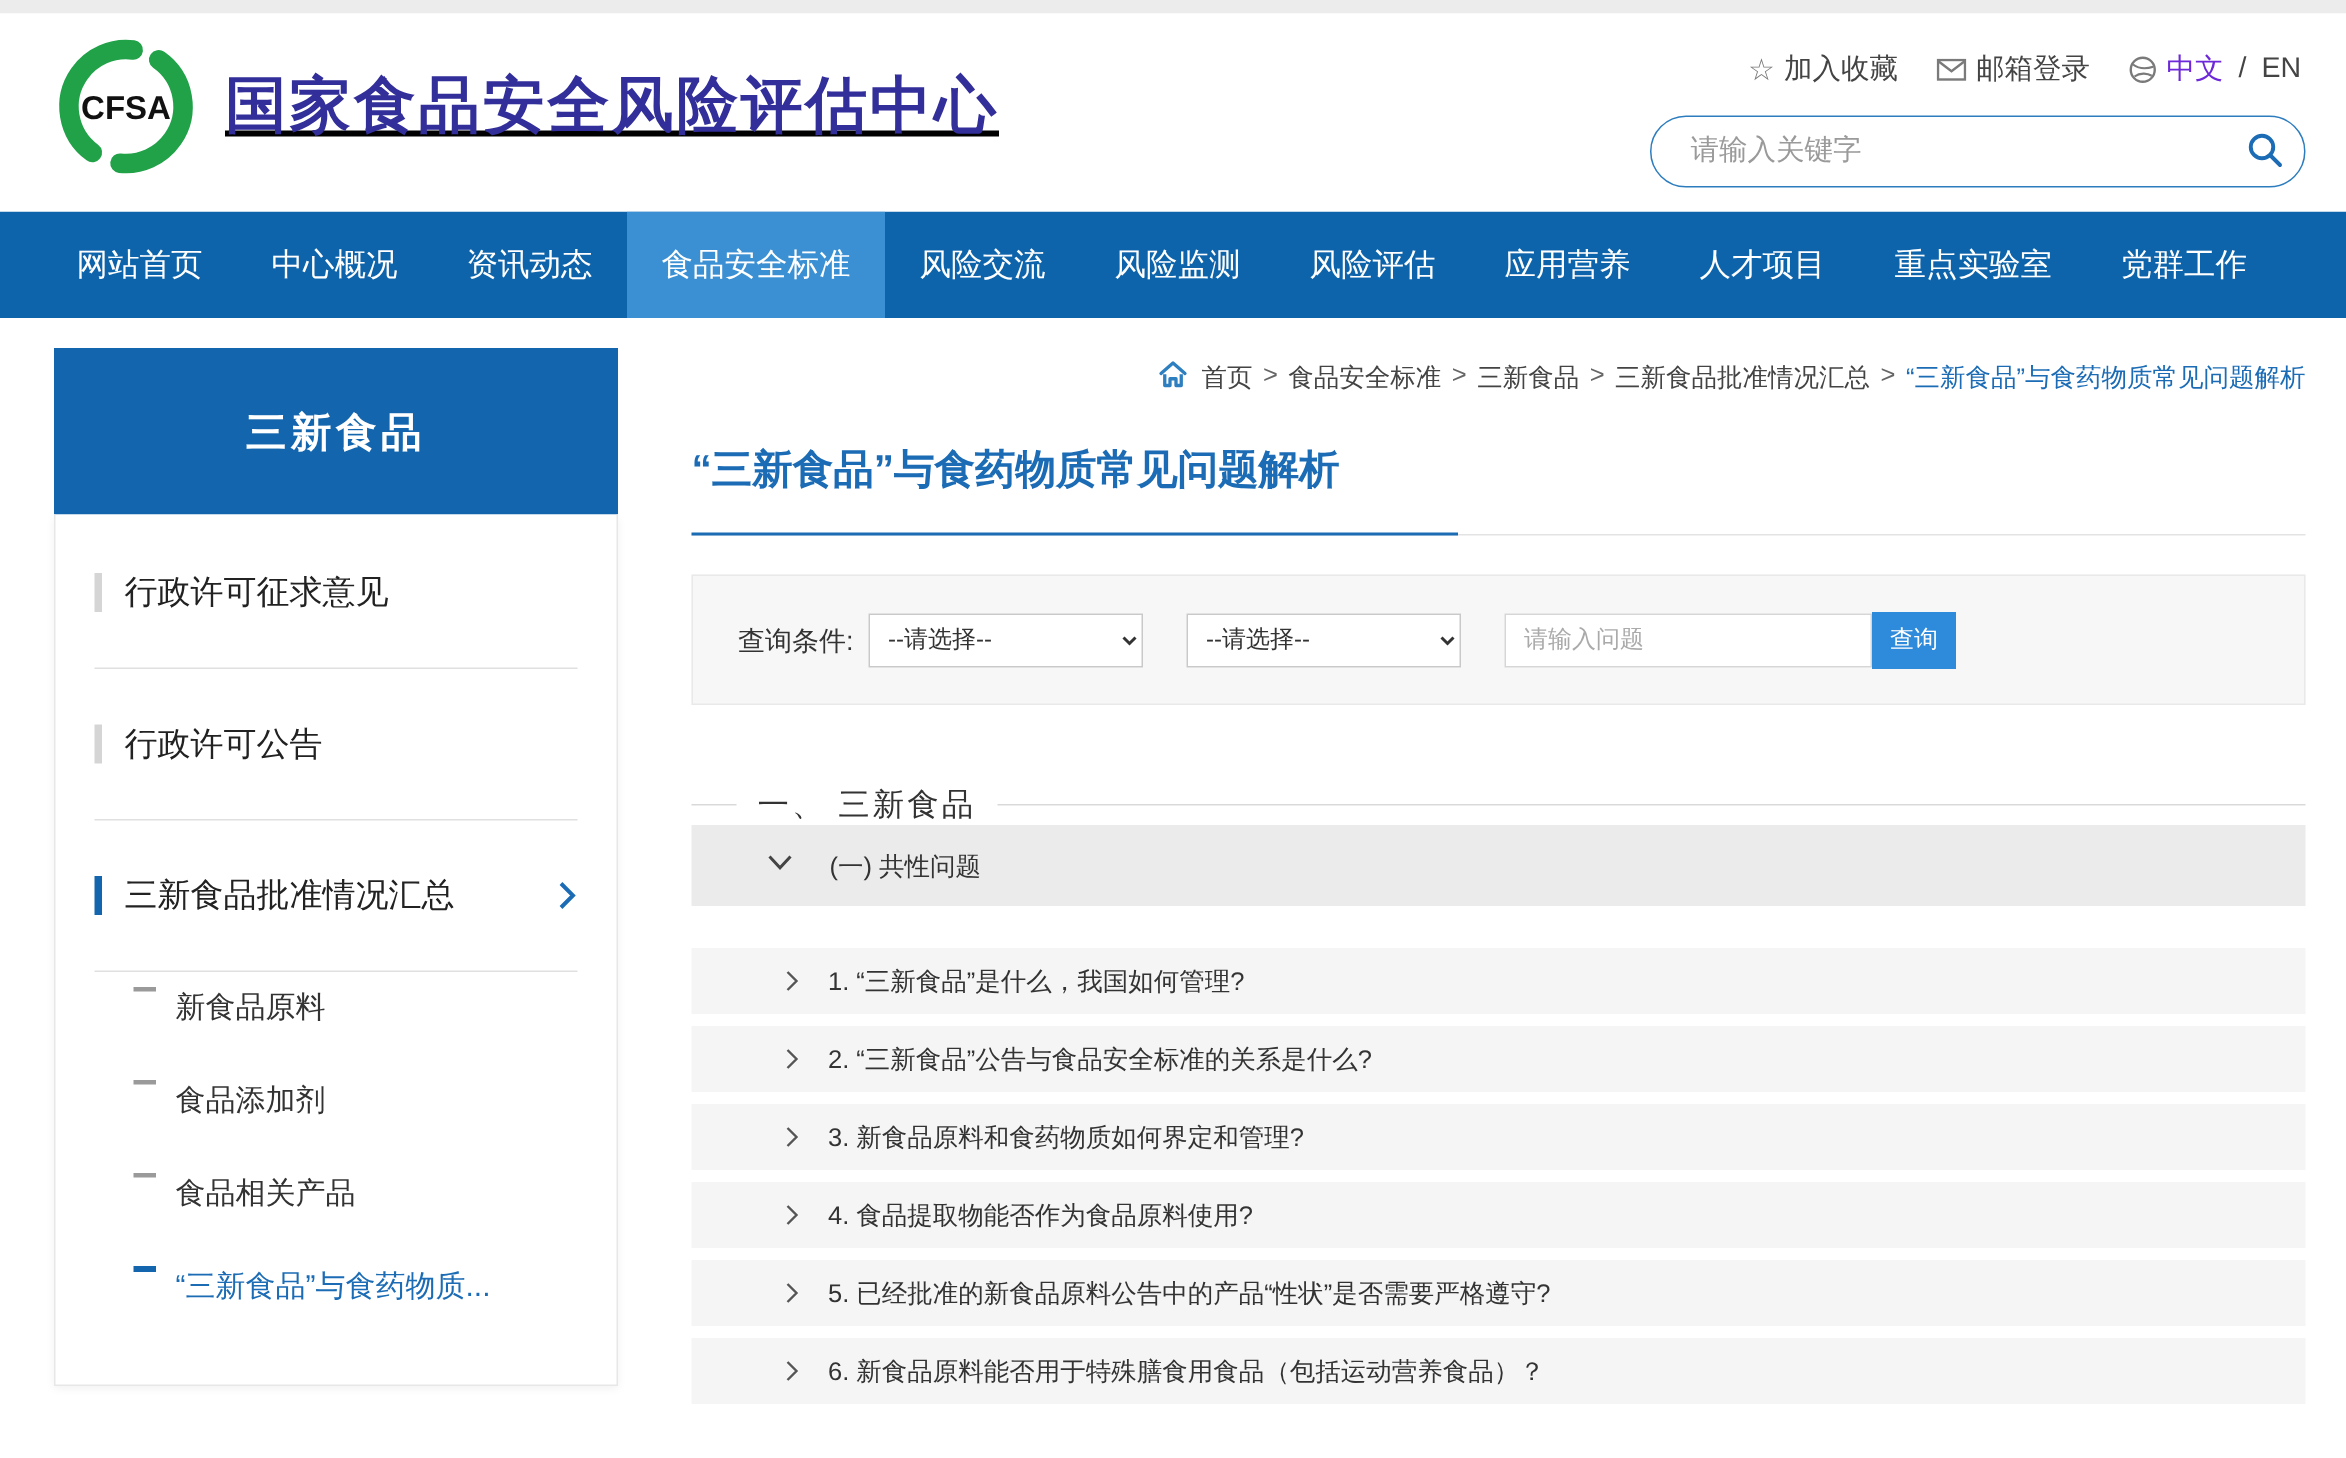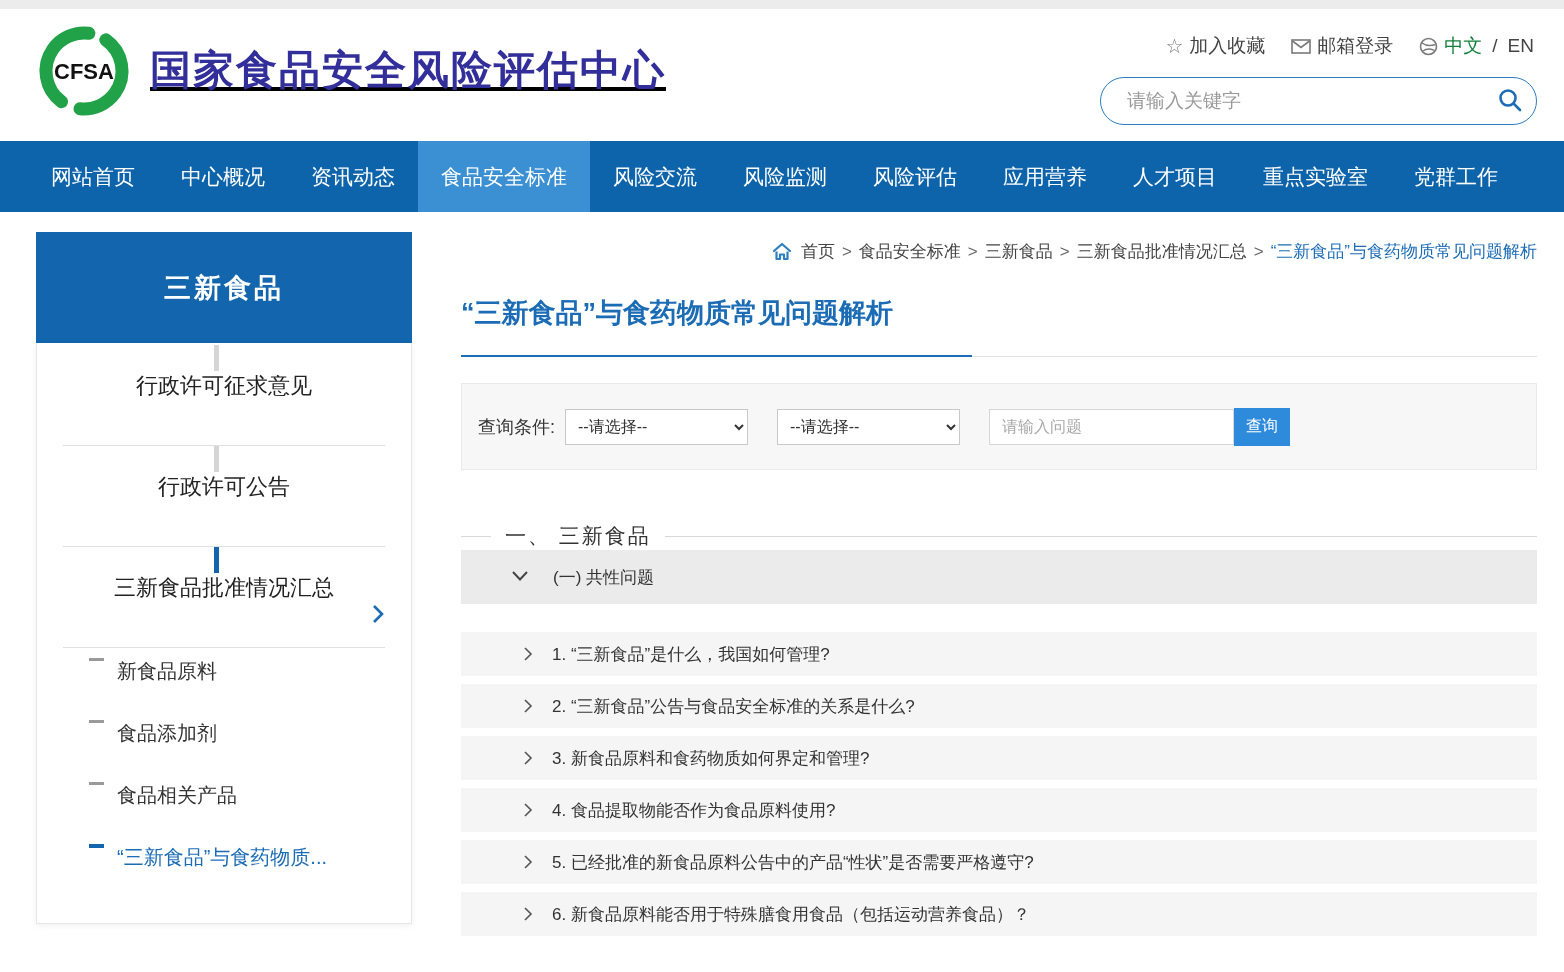--- a/index.html
+++ b/index.html
@@ -13,21 +13,21 @@
   .logo-circle { width:96px; height:96px; position:relative; }
   .logo-circle svg { display:block; }
   .logo-text-block { margin-left:18px;text-decoration:underline; }
   .site-title-zh { font-size:41px; font-weight:bold; color:#322e9a; letter-spacing:2px; line-height:1.15; }
   .site-title-en { font-size:19px; font-weight:bold; color:#322e9a; margin-top:2px; }
 
   .utils { position:absolute; top:24px; right:30px; display:flex; align-items:center; gap:8px;
     font-size:19px; color:#444; }
   .util-item { display:flex; align-items:center; gap:6px; cursor:pointer; margin-left:18px; }
   .util-icon { color:#7a7a7a; display:flex; align-items:center; }
-  .lang-zh { color:#15803d; }
+  .lang-zh { color:#6d28d9; }
   .lang-sep { color:#444; margin:0 4px; }
 
   .search-pill { position:absolute; top:68px; right:27px; width:437px; height:48px;
     border:1px solid #2d7dbe; border-radius:26px; background:#fff; display:flex; align-items:center; }
   .search-pill input { flex:1; border:none; outline:none; background:transparent;
     font-size:19px; color:#333; padding:0 10px 0 26px; font-family:inherit; }
   .search-pill input::placeholder { color:#9a9a9a; }
   .search-btn { width:52px; height:46px; background:transparent; border:none; cursor:pointer;
     display:flex; align-items:center; justify-content:center; }
 
@@ -36,48 +36,48 @@
   .nav-item { color:#fff; font-size:21px; line-height:71px; padding:0 23px; cursor:pointer; white-space:nowrap; }
   .nav-item.active { background:#3a90d3; }
 
   
   .sidebar { position:absolute; left:36px; top:232px; width:376px; }
   .side-head { height:111px; background:#1366ae; color:#fff; font-size:27px; font-weight:bold;
     display:flex; align-items:center; justify-content:center; letter-spacing:3px; }
   .side-panel { background:#fff; border:1px solid #e7e7e7; border-top:none; height:581px;
     box-shadow:0 2px 6px rgba(0,0,0,.06); padding-top:2px; }
   .side-item { display:flex; align-items:center; height:101px; margin:0 26px;
-    border-bottom:1px solid #e0e0e0; cursor:pointer;flex-direction:column; }
+    border-bottom:1px solid #e0e0e0; cursor:pointer; }
   .side-bar-marker { width:5px; height:26px; background:#d5d5d5; margin-right:15px; flex:none; }
   .side-item.active .side-bar-marker { background:#1366ae; }
   .side-item-label { font-size:22px; color:#222; }
   .side-item .chev { margin-left:auto; display:flex; }
   .side-sub { margin:10px 0 0 52px; }
   .side-sub-item { display:flex; align-items:flex-start; height:62px; cursor:pointer; }
   .sub-dash { width:15px; height:3px; background:#9a9a9a; margin-right:13px; flex:none; }
   .side-sub-item.active .sub-dash { background:#1366ae; height:4px; }
   .side-sub-label { font-size:20px; color:#333; }
   .side-sub-item.active .side-sub-label { color:#1b6cb5; }
 
   
   .content { position:absolute; left:461px; top:232px; width:1076px; }
-  .breadcrumb { display:flex; justify-content:flex-end; align-items:center; gap:7px;
+  .breadcrumb { display:flex; justify-content:flex-end; align-items:flex-start; gap:7px;
     font-size:17px; color:#444; margin-top:8px; }
   .crumb { cursor:pointer; white-space:nowrap; }
   .crumb-sep { color:#666; }
   .crumb.current { color:#1b6cb5; }
   .home-icon { display:flex; align-items:center; margin-right:2px; }
 
   .page-title { margin-top:32px; font-size:27px; font-weight:bold; color:#1b6cb5; }
   .title-rule { position:relative; margin-top:24px; height:2px; }
   .title-rule .gray { position:absolute; left:0; right:0; top:1px; height:1px; background:#e3e3e3; }
   .title-rule .blue { position:absolute; left:0; top:0; width:511px; height:2px; background:#1b6cb5; }
 
   .query-panel { margin-top:26px; height:87px; background:#f7f7f7; border:1px solid #e9e9e9;
-    display:flex; align-items:center; padding-left:16px; }
+    display:flex; align-items:center; padding-left:30px; }
   .query-label { font-size:18px; color:#333; }
   .query-select { width:183px; height:36px; margin-left:10px; border:1px solid #c9c9c9; background:#fff;
     font-size:16px; color:#333; padding:0 8px; font-family:inherit; }
   .query-select + .query-select { margin-left:29px; }
   .query-input { width:245px; height:36px; margin-left:29px; border:1px solid #d6d6d6; background:#fff;
     font-size:16px; color:#333; padding:0 12px; outline:none; font-family:inherit; }
   .query-input::placeholder { color:#aaa; }
   .query-btn { width:56px; height:38px; background:#2e8bdb; color:#fff; border:none; font-size:16px;
     cursor:pointer; font-family:inherit; }
 

